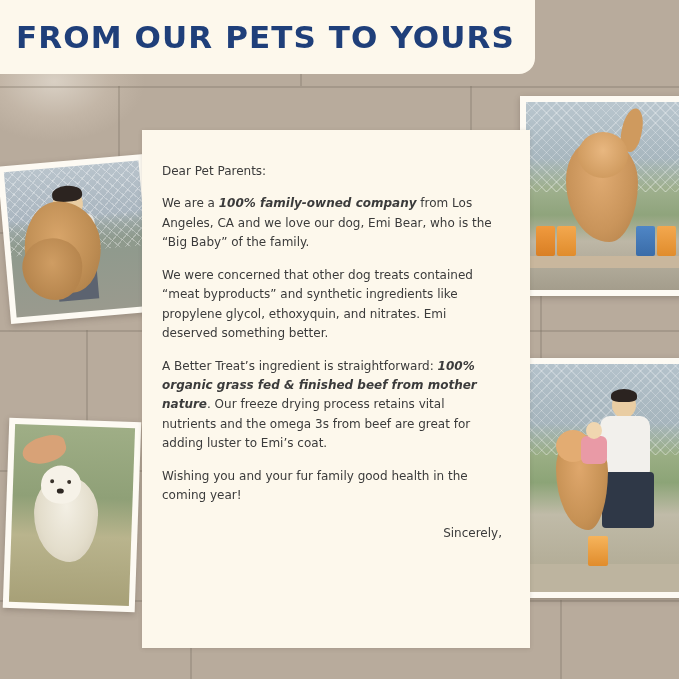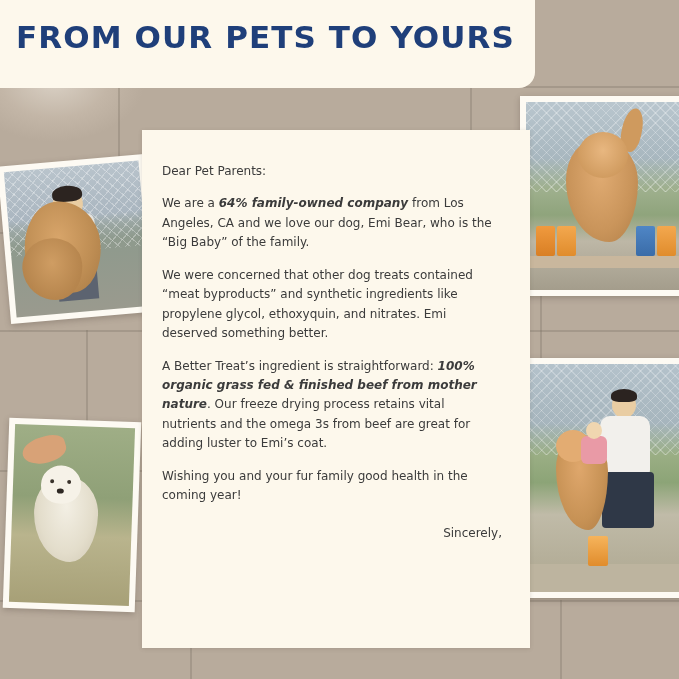--- a/index.html
+++ b/index.html
@@ -44,21 +44,21 @@
     position: absolute;
     background: rgba(120,108,95,0.30);
   }
 
   
   .header {
     position: absolute;
     left: 0;
     top: 0;
     width: 535px;
-    height: 88px;
+    height: 74px;
     background: #fdf8ec;
     border-bottom-right-radius: 16px;
     z-index: 6;
   }
   .header-title {
     position: absolute;
     left: 16px;
     top: 19px;
     font-family: "DejaVu Sans", sans-serif;
     font-size: 31px;
@@ -371,21 +371,21 @@
       <div class="fm-child-body"></div>
       <div class="fm-child-head"></div>
       <div class="fm-ground"></div>
       <div class="fm-bag"></div>
     </div>
   </div>
 
   <div class="letter">
     <div class="letter-inner">
       <p>Dear Pet Parents:</p>
-      <p><span>We are a </span><b>64% family-owned company</b><span> from Los Angeles, CA and we love our dog, Emi Bear, who is the “Big Baby” of the family.</span></p>
+      <p><span>We are a </span><b>100% family-owned company</b><span> from Los Angeles, CA and we love our dog, Emi Bear, who is the “Big Baby” of the family.</span></p>
       <p><span>We were concerned that other dog treats contained “meat byproducts” and synthetic ingredients like propylene glycol, ethoxyquin, and nitrates. Emi deserved something better.</span></p>
       <p><span>A Better Treat’s ingredient is straightforward: </span><b>100% organic grass fed &amp; finished beef from mother nature</b><span>. Our freeze drying process retains vital nutrients and the omega 3s from beef are great for adding luster to Emi’s coat.</span></p>
       <p><span>Wishing you and your fur family good health in the coming year!</span></p>
       <div class="sig">
         <div>Sincerely,</div>
       </div>
     </div>
   </div>
 
 </div>

